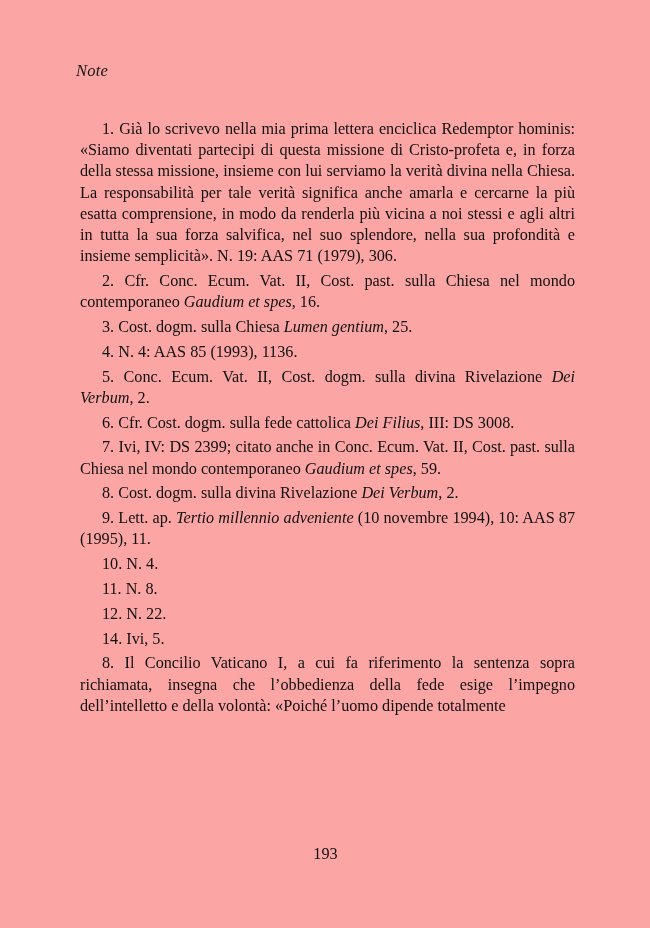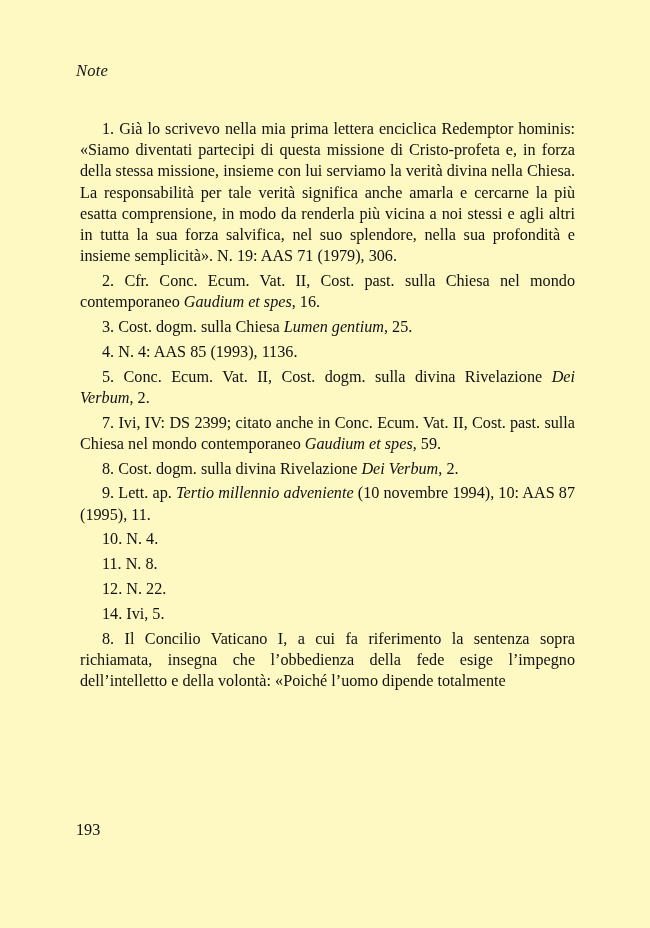--- a/index.html
+++ b/index.html
@@ -17,21 +17,21 @@
     color: #0d0d0d;
     -webkit-font-smoothing: antialiased;
   }
 
   .page {
     position: absolute;
     left: 0;
     top: 0;
     width: 650px;
     height: 928px;
-    background: #fef9c3;
+    background: #fca5a5;
   }
 
   .page-header {
     position: absolute;
     left: 76px;
     top: 60px;
     width: 499px;
     font-style: italic;
     font-size: 16.5px;
     line-height: 21px;
@@ -63,41 +63,42 @@
   }
 
   .note i,
   .note em {
     font-style: italic;
   }
 
   .page-number {
     position: absolute;
     left: 76px;
-    top: 820px;
+    top: 844px;
     width: 499px;
-    text-align: left;
+    text-align: center;
     font-size: 16.2px;
     line-height: 21px;
     color: #111111;
   }
 </style>
 </head>
 <body>
 
 <div class="page">
 
   <div class="page-header">Note</div>
 
   <div class="notes-body">
       <p class="note"><span>1. Già lo scrivevo nella mia prima lettera enciclica Redemptor hominis: «Siamo diventati partecipi di questa missione di Cristo-profeta e, in forza della stessa missione, insieme con lui serviamo la verità divina nella Chiesa. La responsabilità per tale verità significa anche amarla e cercarne la più esatta comprensione, in modo da renderla più vicina a noi stessi e agli altri in tutta la sua forza salvifica, nel suo splendore, nella sua profondità e insieme semplicità». N. 19: AAS 71 (1979), 306.</span></p>
       <p class="note"><span>2. Cfr. Conc. Ecum. Vat. II, Cost. past. sulla Chiesa nel mondo contemporaneo </span><i>Gaudium et spes</i><span>, 16.</span></p>
       <p class="note"><span>3. Cost. dogm. sulla Chiesa </span><i>Lumen gentium</i><span>, 25.</span></p>
       <p class="note"><span>4. N. 4: AAS 85 (1993), 1136.</span></p>
       <p class="note"><span>5. Conc. Ecum. Vat. II, Cost. dogm. sulla divina Rivelazione </span><i>Dei Verbum</i><span>, 2.</span></p>
+      <p class="note"><span>6. Cfr. Cost. dogm. sulla fede cattolica </span><i>Dei Filius</i><span>, III: DS 3008.</span></p>
       <p class="note"><span>7. Ivi, IV: DS 2399; citato anche in Conc. Ecum. Vat. II, Cost. past. sulla Chiesa nel mondo contemporaneo </span><i>Gaudium et spes</i><span>, 59.</span></p>
       <p class="note"><span>8. Cost. dogm. sulla divina Rivelazione </span><i>Dei Verbum</i><span>, 2.</span></p>
       <p class="note"><span>9. Lett. ap. </span><i>Tertio millennio adveniente</i><span> (10 novembre 1994), 10: AAS 87 (1995), 11.</span></p>
       <p class="note"><span>10. N. 4.</span></p>
       <p class="note"><span>11. N. 8.</span></p>
       <p class="note"><span>12. N. 22.</span></p>
       <p class="note"><span>14. Ivi, 5.</span></p>
       <p class="note"><span>8. Il Concilio Vaticano I, a cui fa riferimento la sentenza sopra richiamata, insegna che l’obbedienza della fede esige l’impegno dell’intelletto e della volontà: «Poiché l’uomo dipende totalmente</span></p>
     </div>
 

